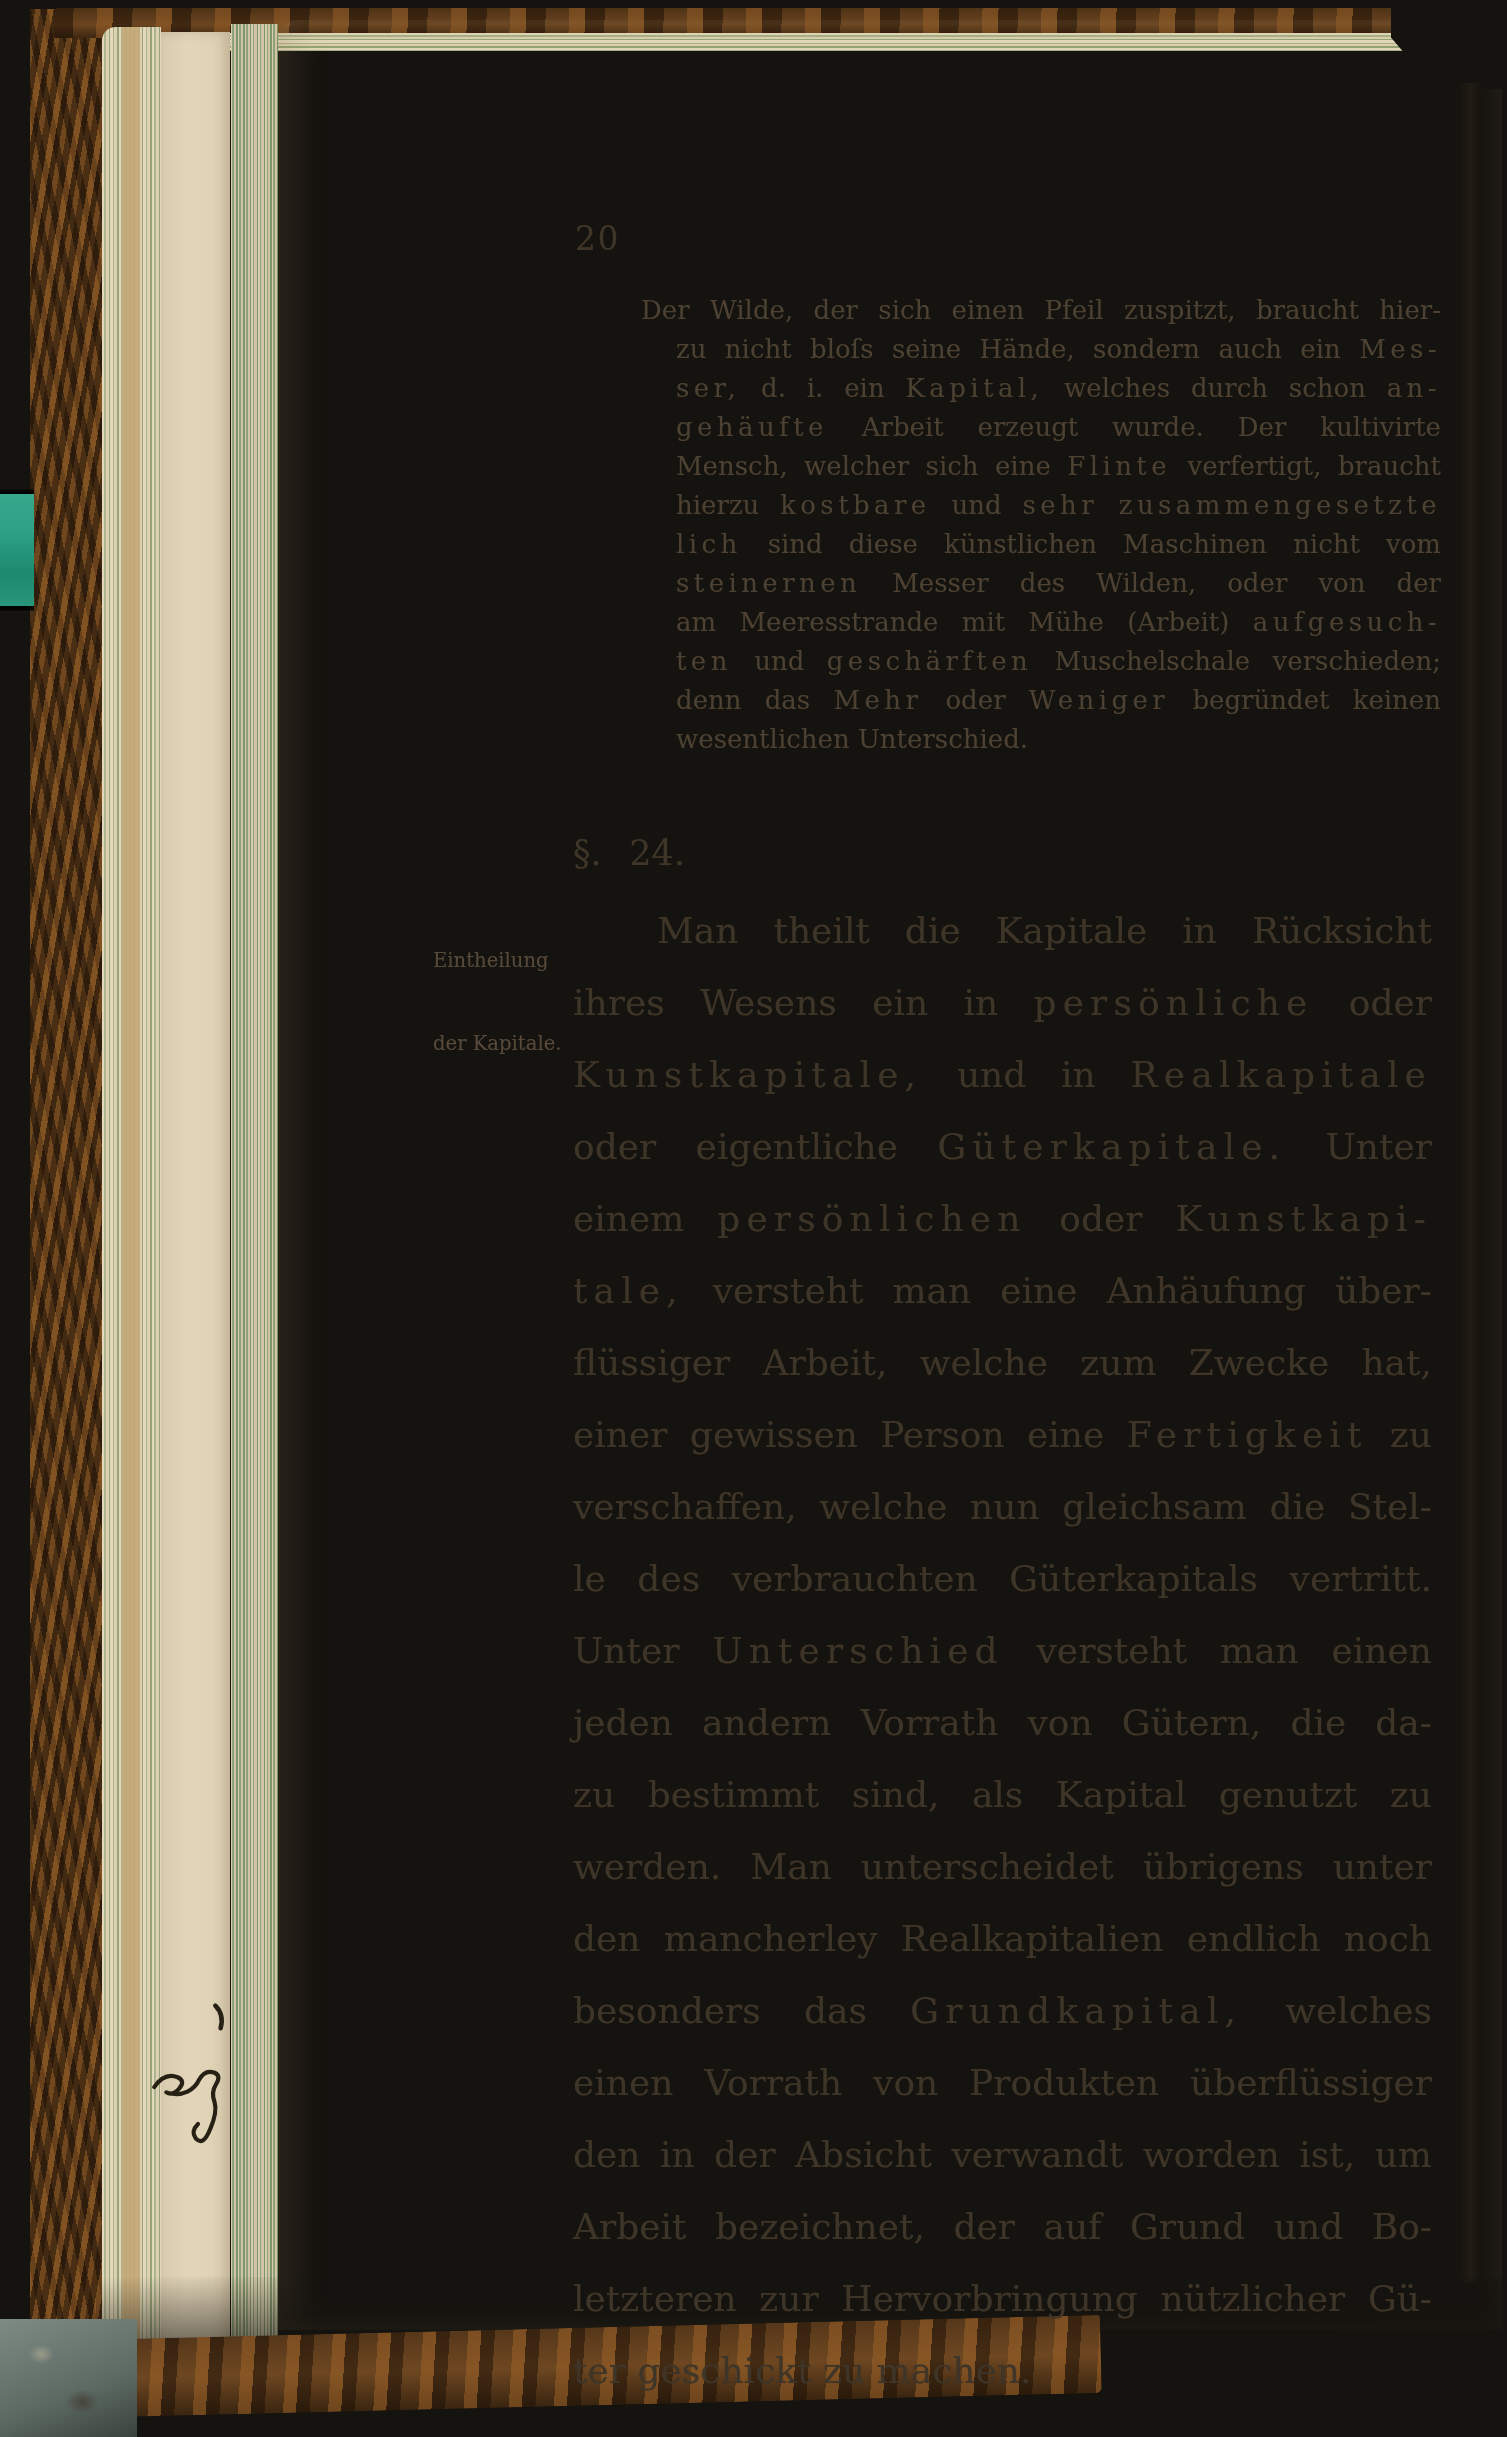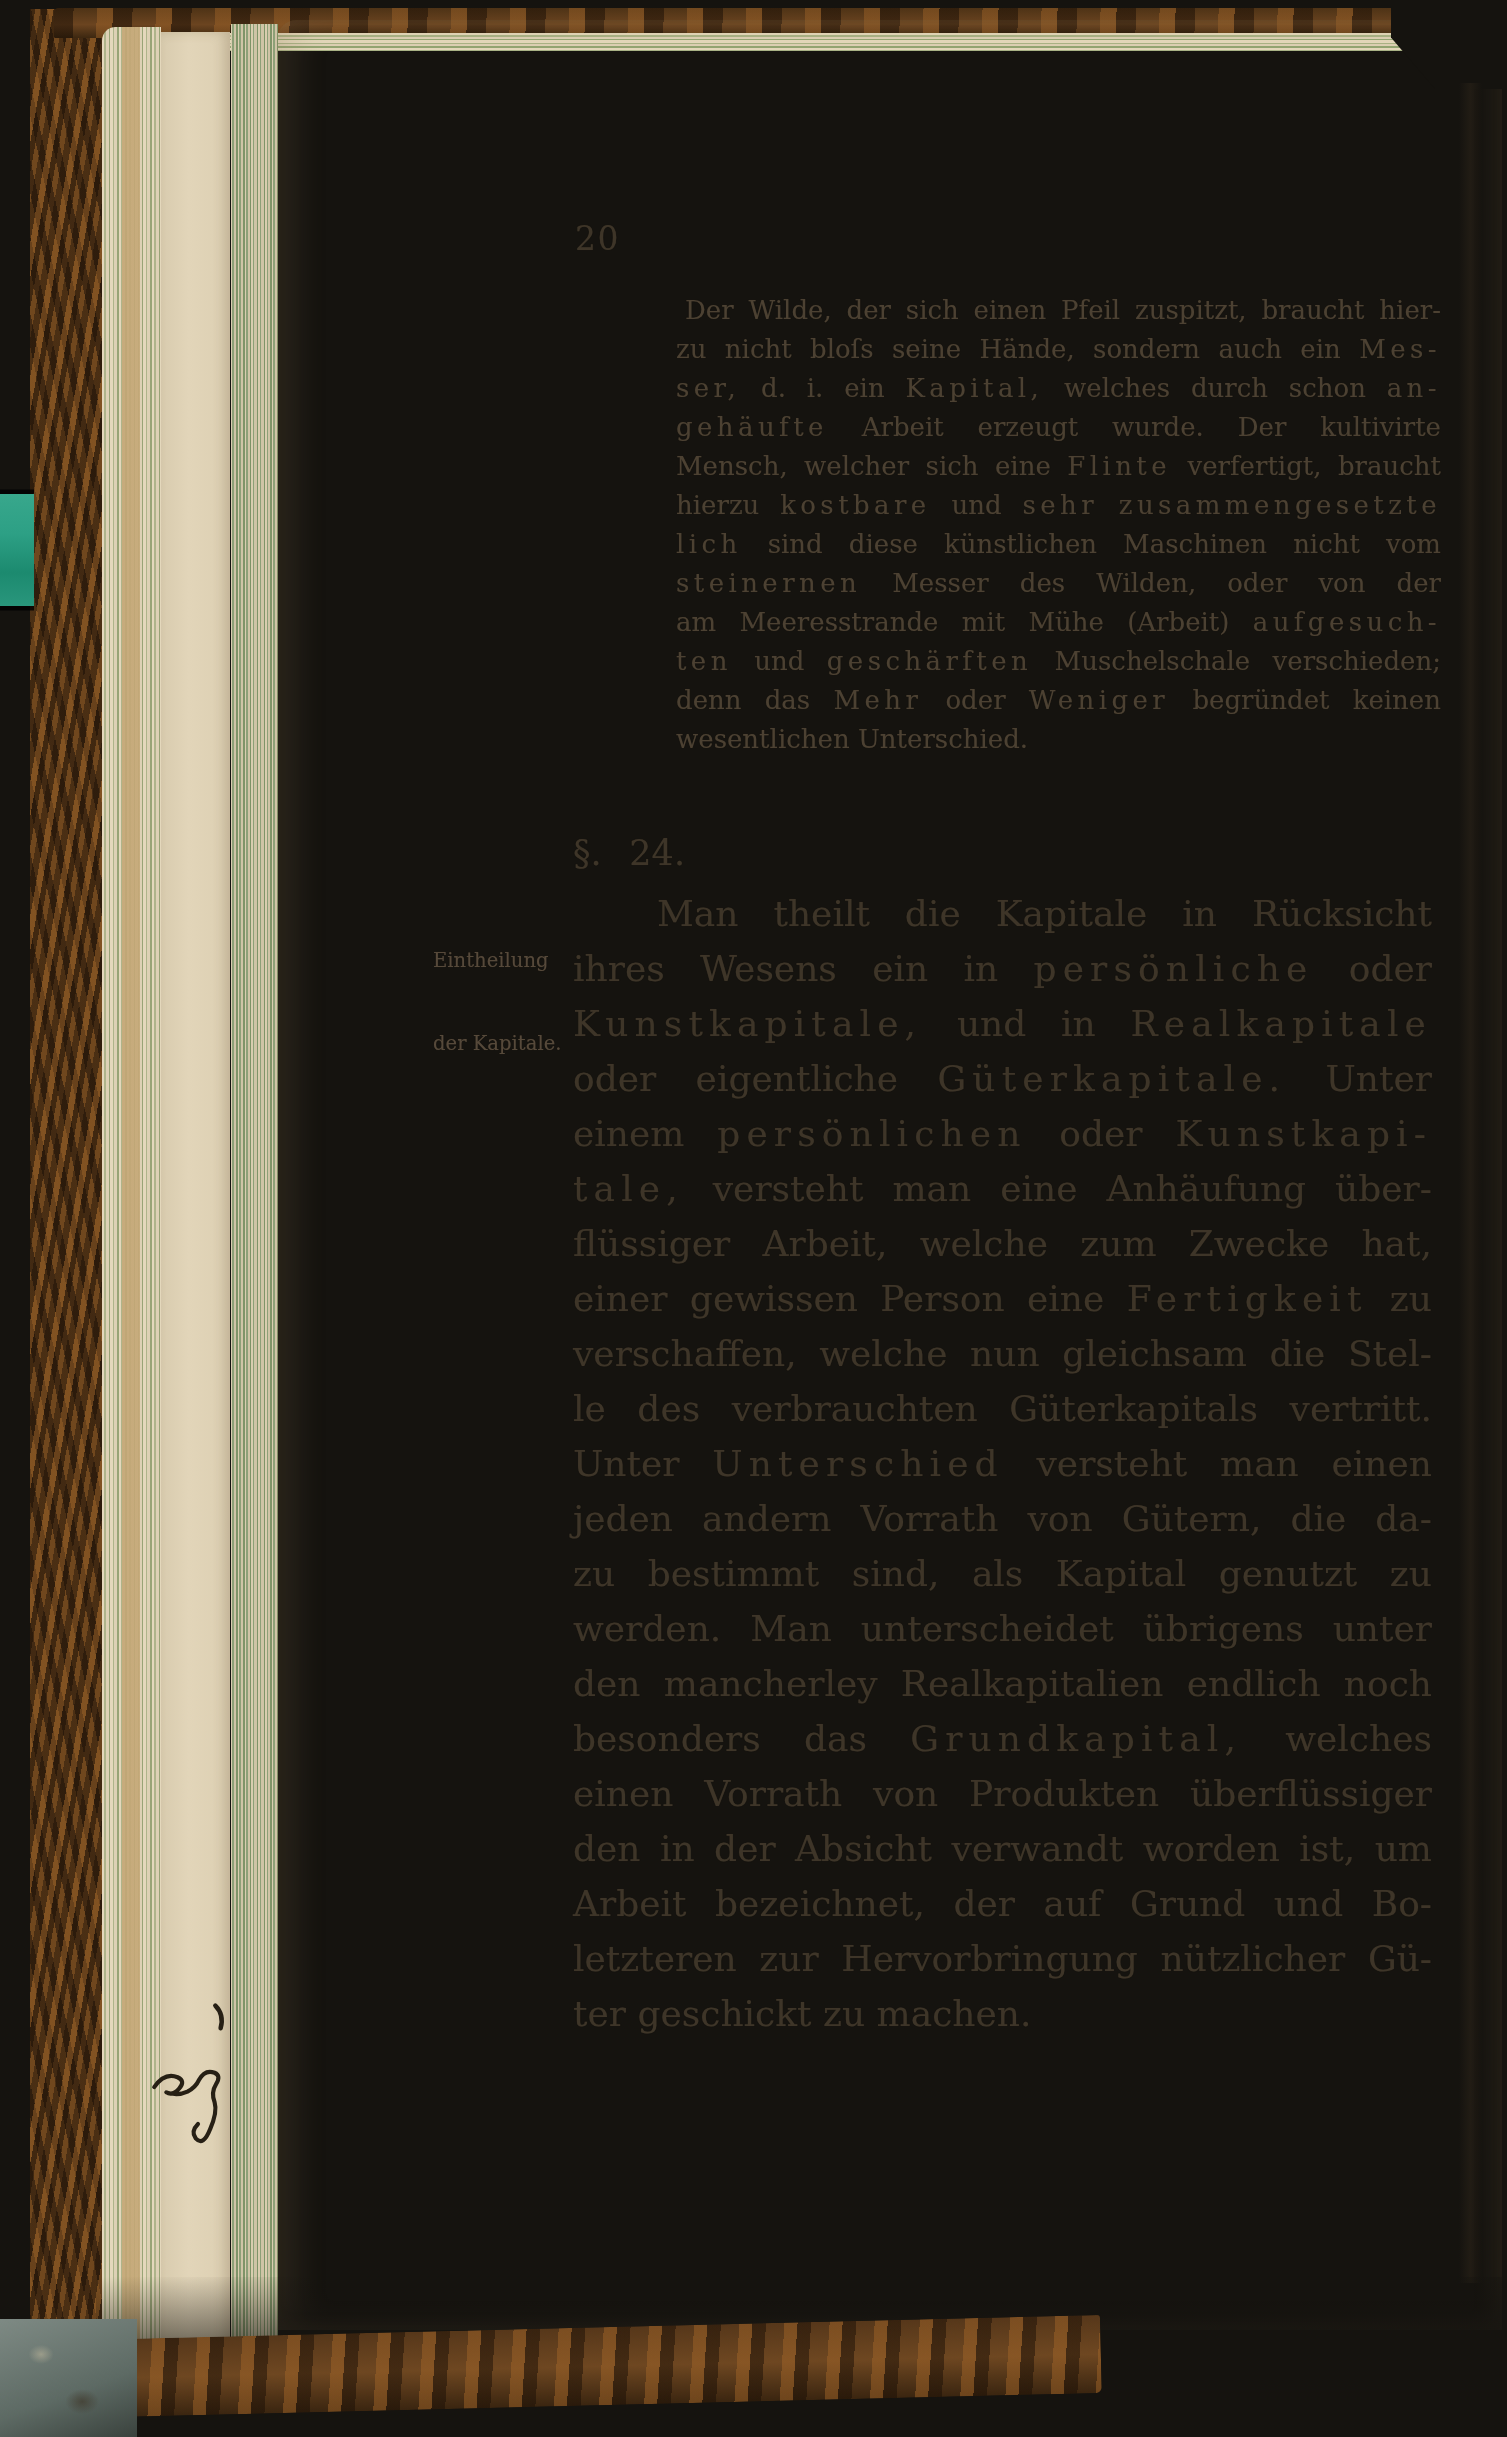--- a/index.html
+++ b/index.html
@@ -59,29 +59,29 @@
       radial-gradient(18px 13.6px at 30% 30%, rgba(200,190,160,.5), rgba(0,0,0,0) 70%),
       radial-gradient(22.6px 16.6px at 60% 70%, rgba(60,50,35,.6), rgba(0,0,0,0) 75%),
       linear-gradient(160deg,#7e8a84,#5d6a64 60%,#3a423d);}
 
   
   .printed{color:var(--ink);text-shadow:0 0 0.8px rgba(62,53,40,.45);}
   .page-number{position:absolute;left:575px;top:219px;font-size:33px;letter-spacing:1.5px;}
   .quote-par{position:absolute;left:641px;top:291px;width:800px;font-size:26px;
     line-height:39px;color:var(--ink-soft);}
   .quote-par .tline{text-align:justify;text-align-last:justify;padding-left:35px;}
-  .quote-par .tline:first-child{padding-left:0;margin-left:44px;}
+  .quote-par .tline:first-child{padding-left:0;}
   .quote-par .tline.last{text-align-last:left;}
   .section-heading{position:absolute;left:573px;top:833px;width:859px;font-size:35px;
     text-align:left;word-spacing:16.6px;}
   .margin-note{position:absolute;left:433px;top:895px;width:148px;font-size:19.6px;
     line-height:35px;color:#56493a;text-shadow:0 0 0.8px rgba(86,73,58,.4);}
   .margin-note .tline{text-align:left;margin-top:48px;}
   .body-par{position:absolute;left:573px;top:886px;width:859px;font-size:36px;line-height:55px;}
-  .body-par .tline{text-align:justify;text-align-last:justify;}
+  .body-par .tline{text-align:justify;text-align-last:justify;margin-top:17px;}
   .body-par .tline:first-child{padding-left:84px;}
   .body-par .tline.last{text-align-last:left;}
   .sperr{letter-spacing:.17em;}
   .ink-mark{position:absolute;left:142px;top:1995px;width:115px;height:160px;}
 </style>
 </head>
 <body>
 
 <div class="scene">
 

